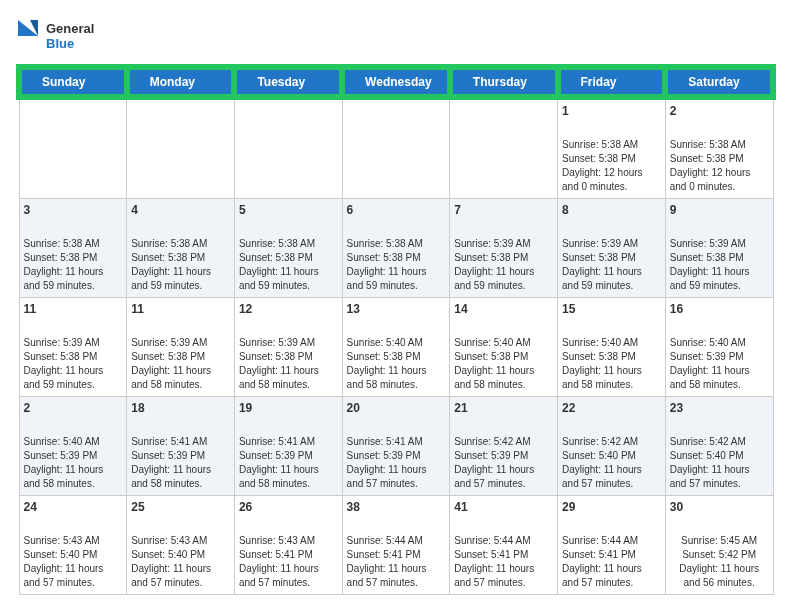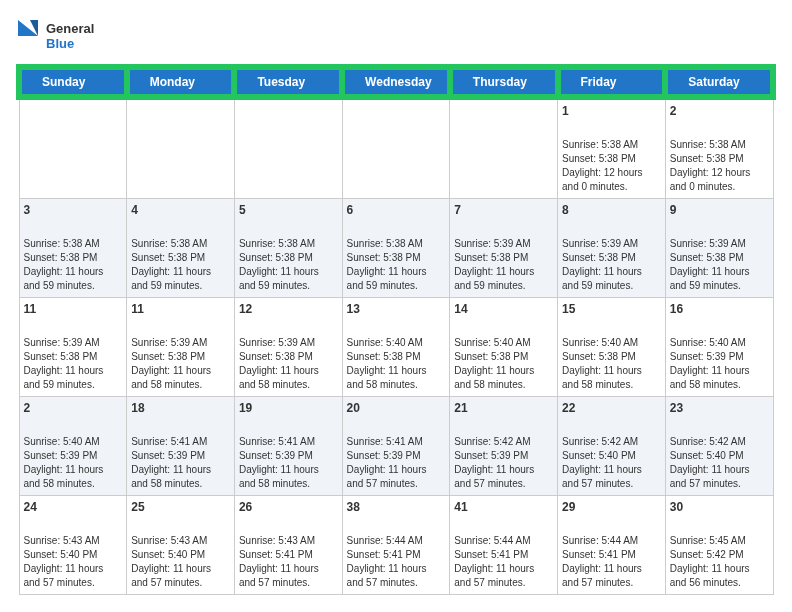--- a/index.html
+++ b/index.html
@@ -292,19 +292,19 @@
 Daylight: 11 hours and 57 minutes.</div>
         </td>
         <td>
           <span class="day-num">29</span>
           <div class="day-info" style="white-space: pre-line;">Sunrise: 5:44 AM
 Sunset: 5:41 PM
 Daylight: 11 hours and 57 minutes.</div>
         </td>
         <td>
           <span class="day-num">30</span>
-          <div class="day-info" style="white-space: pre-line;">Sunrise: 5:45 AM
+          <div class="day-info" style="white-space: pre-line; text-align: center;">Sunrise: 5:45 AM
 Sunset: 5:42 PM
 Daylight: 11 hours and 56 minutes.</div>
         </td>
       </tr>
     </tbody>
 </table>
 
 </body></html>

